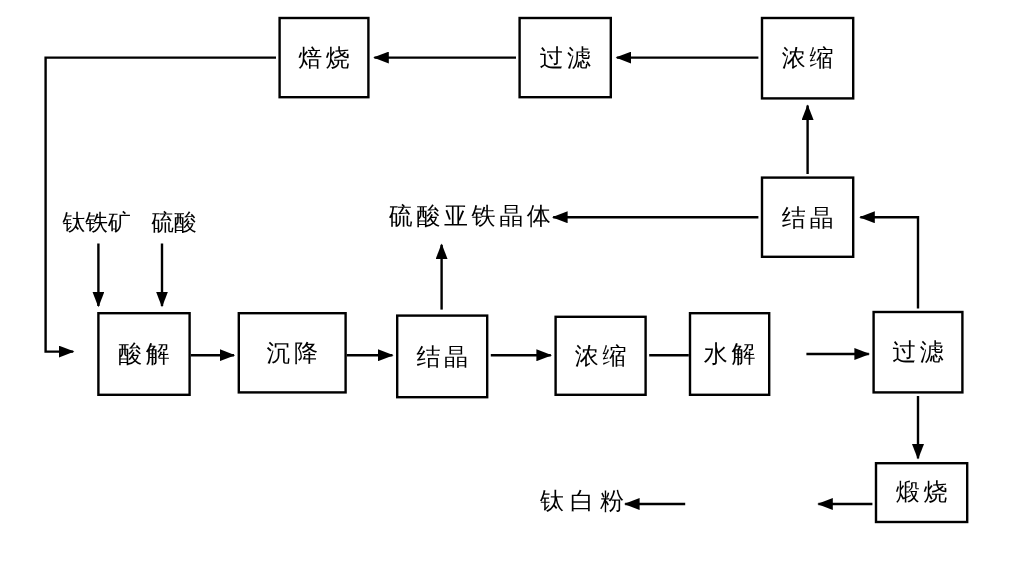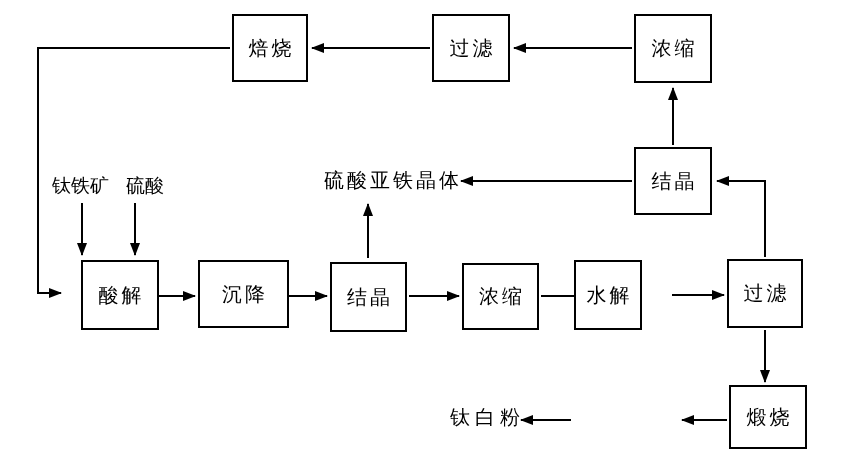--- a/index.html
+++ b/index.html
@@ -41,21 +41,21 @@
   .n-roast        { left: 232px; top:  14px; width:  76px; height: 68px; }
   .n-filter-top   { left: 432px; top:  14px; width:  78px; height: 68px; }
   .n-conc-top     { left: 634px; top:  14px; width:  78px; height: 69px; }
   .n-cryst-right  { left: 634px; top: 147px; width:  78px; height: 68px; }
   .n-acid         { left:  57px; top: 260px; width:  78px; height: 70px; margin-left: 24px; }
   .n-settle       { left: 198px; top: 260px; width:  91px; height: 68px; }
   .n-cryst-main   { left: 330px; top: 262px; width:  77px; height: 70px; }
   .n-conc-main    { left: 462px; top: 263px; width:  77px; height: 67px; }
   .n-hydro        { left: 574px; top: 260px; width:  68px; height: 70px; }
   .n-filter-main  { left: 727px; top: 259px; width:  76px; height: 69px; }
-  .n-calcine      { left: 729px; top: 385px; width:  78px; height: 64px; }
+  .n-calcine      { left: 729px; top: 385px; width:  78px; height: 51px; }
   .n-post         { left: 573px; top: 386px; width: 104px; height: 67px; }
   
   .l-ilmenite { left:  40px; top: 173px; }
   .l-sulfuric { left: 114px; top: 173px; }
   .l-ferrous  { left: 312px; top: 167px; font-size: 20px; letter-spacing: 3px; }
   .l-tiwhite  { left: 438px; top: 404px; font-size: 20px; letter-spacing: 5px; }
   line, polyline { stroke: #000000; stroke-width: 2; fill: none; }
 </style>
 </head>
 <body>

